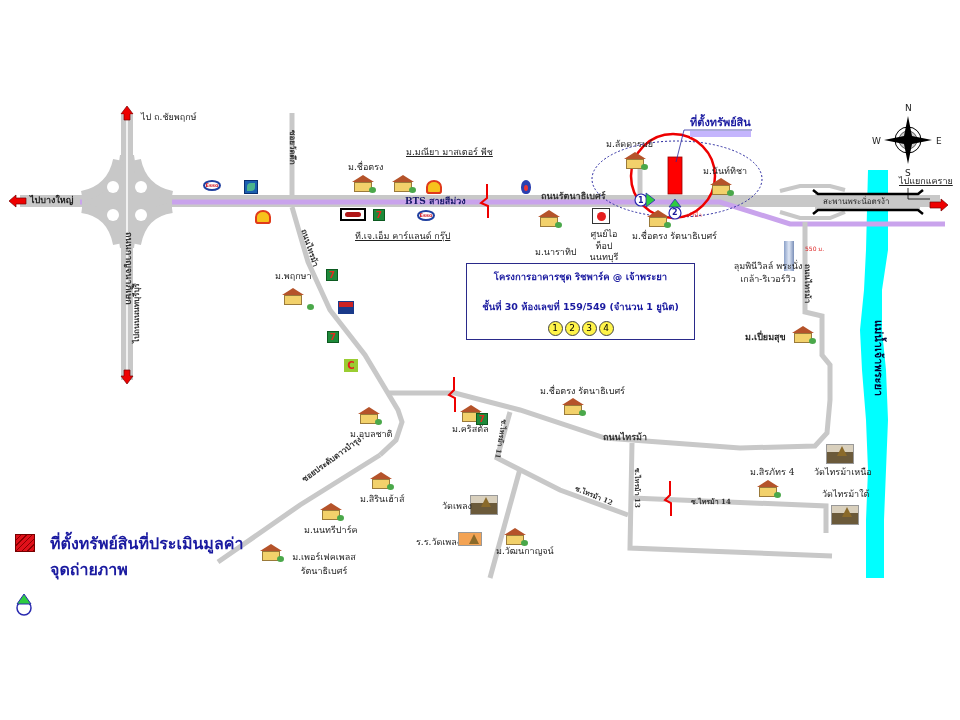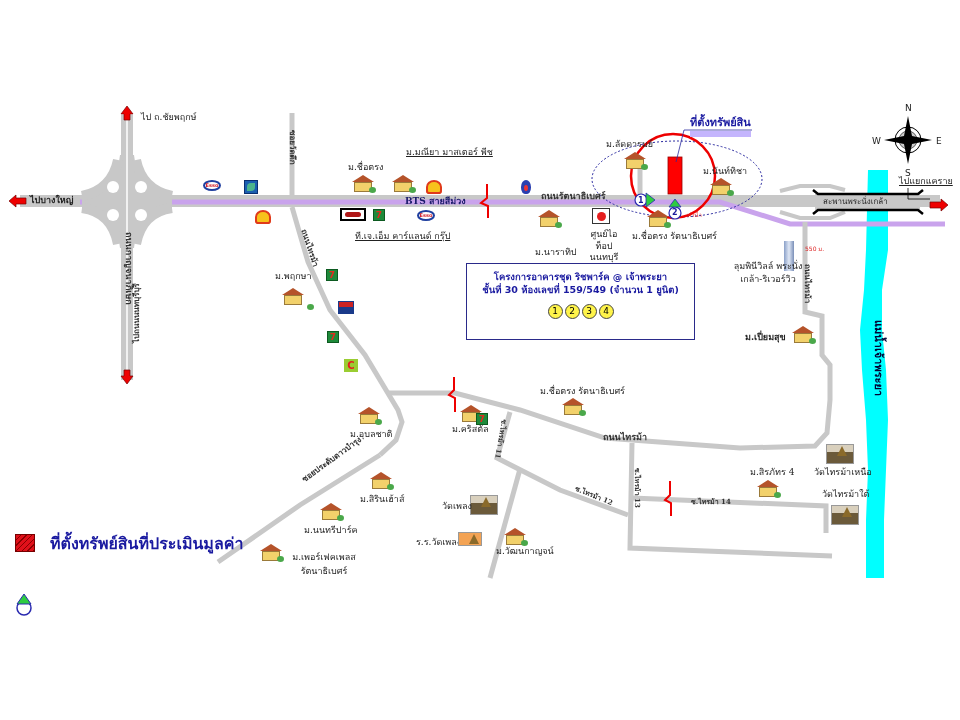--- a/index.html
+++ b/index.html
@@ -26,21 +26,21 @@
   .lotus::before { content:""; position:absolute; left:0; top:0; right:0; height:5px; background:#c22; }
   .lotus::after { content:""; position:absolute; left:0; bottom:0; right:0; height:6px; background:#1a3a8a; }
   .bigc { position:absolute; width:14px; height:13px; background:#9acd32; color:#e51e1e; font:bold 10px "DejaVu Sans", sans-serif; text-align:center; line-height:13px; }
   .itop { position:absolute; width:18px; height:16px; border:1px solid #333; background:#fff; box-sizing:border-box; }
   .itop::after { content:""; position:absolute; left:4px; top:3px; width:9px; height:9px; background:#e51e1e; border-radius:50%; }
   .carlogo { position:absolute; width:26px; height:13px; border:2px solid #000; background:#fff; box-sizing:border-box; }
   .carlogo::after { content:""; position:absolute; left:3px; top:2px; width:16px; height:5px; background:#b01818; border-radius:3px; }
   .tower { position:absolute; width:10px; height:30px; background:linear-gradient(90deg,#8aa0c8,#dfe7f5,#7a8fb8); }
   .info-box { position:absolute; left:466px; top:263px; width:229px; height:77px; border:1.5px solid #2a2a8a; box-sizing:border-box; background:#fff; text-align:center; }
   .info-box .l1, .info-box .l2 { font-family:"DejaVu Sans", sans-serif; font-size:9.5px; font-weight:bold; color:#1a1aa0; margin-top:8px; line-height:1.1; }
-  .info-box .l2 { margin-top:3px; }
+  .info-box .l2 { margin-top:20px; }
   .circles { margin-top:8px; display:flex; justify-content:center; gap:2px; }
   .ycirc { width:15px; height:15px; border-radius:50%; background:#fff44a; border:1px solid #444; box-sizing:border-box; font:9px "DejaVu Sans", sans-serif; color:#000; line-height:13px; text-align:center; }
   .legend { position:absolute; left:12px; top:530px; }
   .legend-row { display:flex; align-items:center; height:26px; }
   .legend-row .sym { width:26px; height:20px; position:relative; margin-right:12px; }
   .legend-row .txt { font-family:Liberation Sans, sans-serif; font-size:16px; font-weight:bold; color:#1a1aa0; }
   .hatch { position:absolute; left:3px; top:1px; width:20px; height:18px; background:repeating-linear-gradient(135deg,#e0101a 0 3px,#8a0000 3px 4px); border:1px solid #700; box-sizing:border-box; }
   .ycircle-sym { position:absolute; left:2px; top:0; width:22px; height:20px; border-radius:50%; background:#ffee00; border:1px solid #555; box-sizing:border-box; }
   .compass-lbl { position:absolute; font:9px "DejaVu Sans", sans-serif; color:#222; }
   .site-title { position:absolute; left:690px; top:113px; font-family:"DejaVu Sans", sans-serif; font-size:11px; font-weight:bold; color:#1a1aa0; border-bottom:6px solid #c4b5fd; }
@@ -138,21 +138,21 @@
 <div class="road-lbl" style="left:541px;top:192px;">ถนนรัตนาธิเบศร์</div>
 <div class="road-lbl vert" style="left:297px;top:130px;transform:rotate(90deg);font-size:8px;">ซอยวัดตึก</div>
 <div class="road-lbl vert" style="left:308px;top:228px;transform:rotate(72deg);font-size:8px;">ถนนไทรม้า</div>
 <div class="road-lbl" style="left:603px;top:433px;">ถนนไทรม้า</div>
 <div class="road-lbl vert" style="left:812px;top:264px;transform:rotate(90deg);font-size:8px;">ถนนไทรม้า</div>
 <div class="road-lbl" style="left:296px;top:455px;transform:rotate(-36deg);font-size:8px;">ซอยประดับดาวบำรุง</div>
 <div class="road-lbl vert" style="left:508px;top:420px;transform:rotate(100deg);font-size:7px;">ซ.ไทรม้า 11</div>
 <div class="road-lbl" style="left:574px;top:492px;transform:rotate(22deg);font-size:7px;">ซ.ไทรม้า 12</div>
 <div class="road-lbl vert" style="left:641px;top:468px;transform:rotate(90deg);font-size:7px;">ซ.ไทรม้า 13</div>
 <div class="road-lbl" style="left:691px;top:498px;font-size:7px;">ซ.ไทรม้า 14</div>
-<div class="lbl" style="left:823px;top:198px;font-size:8px;">สะพานพระนั่งเกล้า</div>
+<div class="lbl" style="left:823px;top:198px;font-size:8px;">สะพานพระนั่อตรง้า</div>
 <div class="road-lbl vert" style="left:884px;top:320px;transform:rotate(90deg);font-size:11px;color:#003;">แม่น้ำเจ้าพระยา</div>
 <div class="red-small" style="left:805px;top:244px;">550 ม.</div>
 
 <div class="site-title">ที่ตั้งทรัพย์สิน</div>
 <div class="red-small" style="left:687px;top:210px;">ท่าน้ำ</div>
 <div class="lbl" style="left:672px;top:208px;font:bold 8px 'DejaVu Sans',sans-serif;color:#1a1a9a;">2</div>
 <div class="lbl" style="left:638px;top:196px;font:bold 8px 'DejaVu Sans',sans-serif;color:#1a1a9a;">1</div>
 <div class="compass-lbl" style="left:905px;top:103px;">N</div>
 <div class="compass-lbl" style="left:905px;top:168px;">S</div>
 <div class="compass-lbl" style="left:936px;top:136px;">E</div>
@@ -293,13 +293,17 @@
   </div>
 </div>
 
 <div class="legend">
   <div class="legend-row">
     <div class="sym">
         <div class="hatch"></div>
       </div>
     <div class="txt">ที่ตั้งทรัพย์สินที่ประเมินมูลค่า</div>
   </div>
+  <div class="legend-row">
+    <div class="sym"></div>
+    <div class="txt">จุดถ่ายภาพ</div>
+  </div>
 </div>
 
 </body></html>

